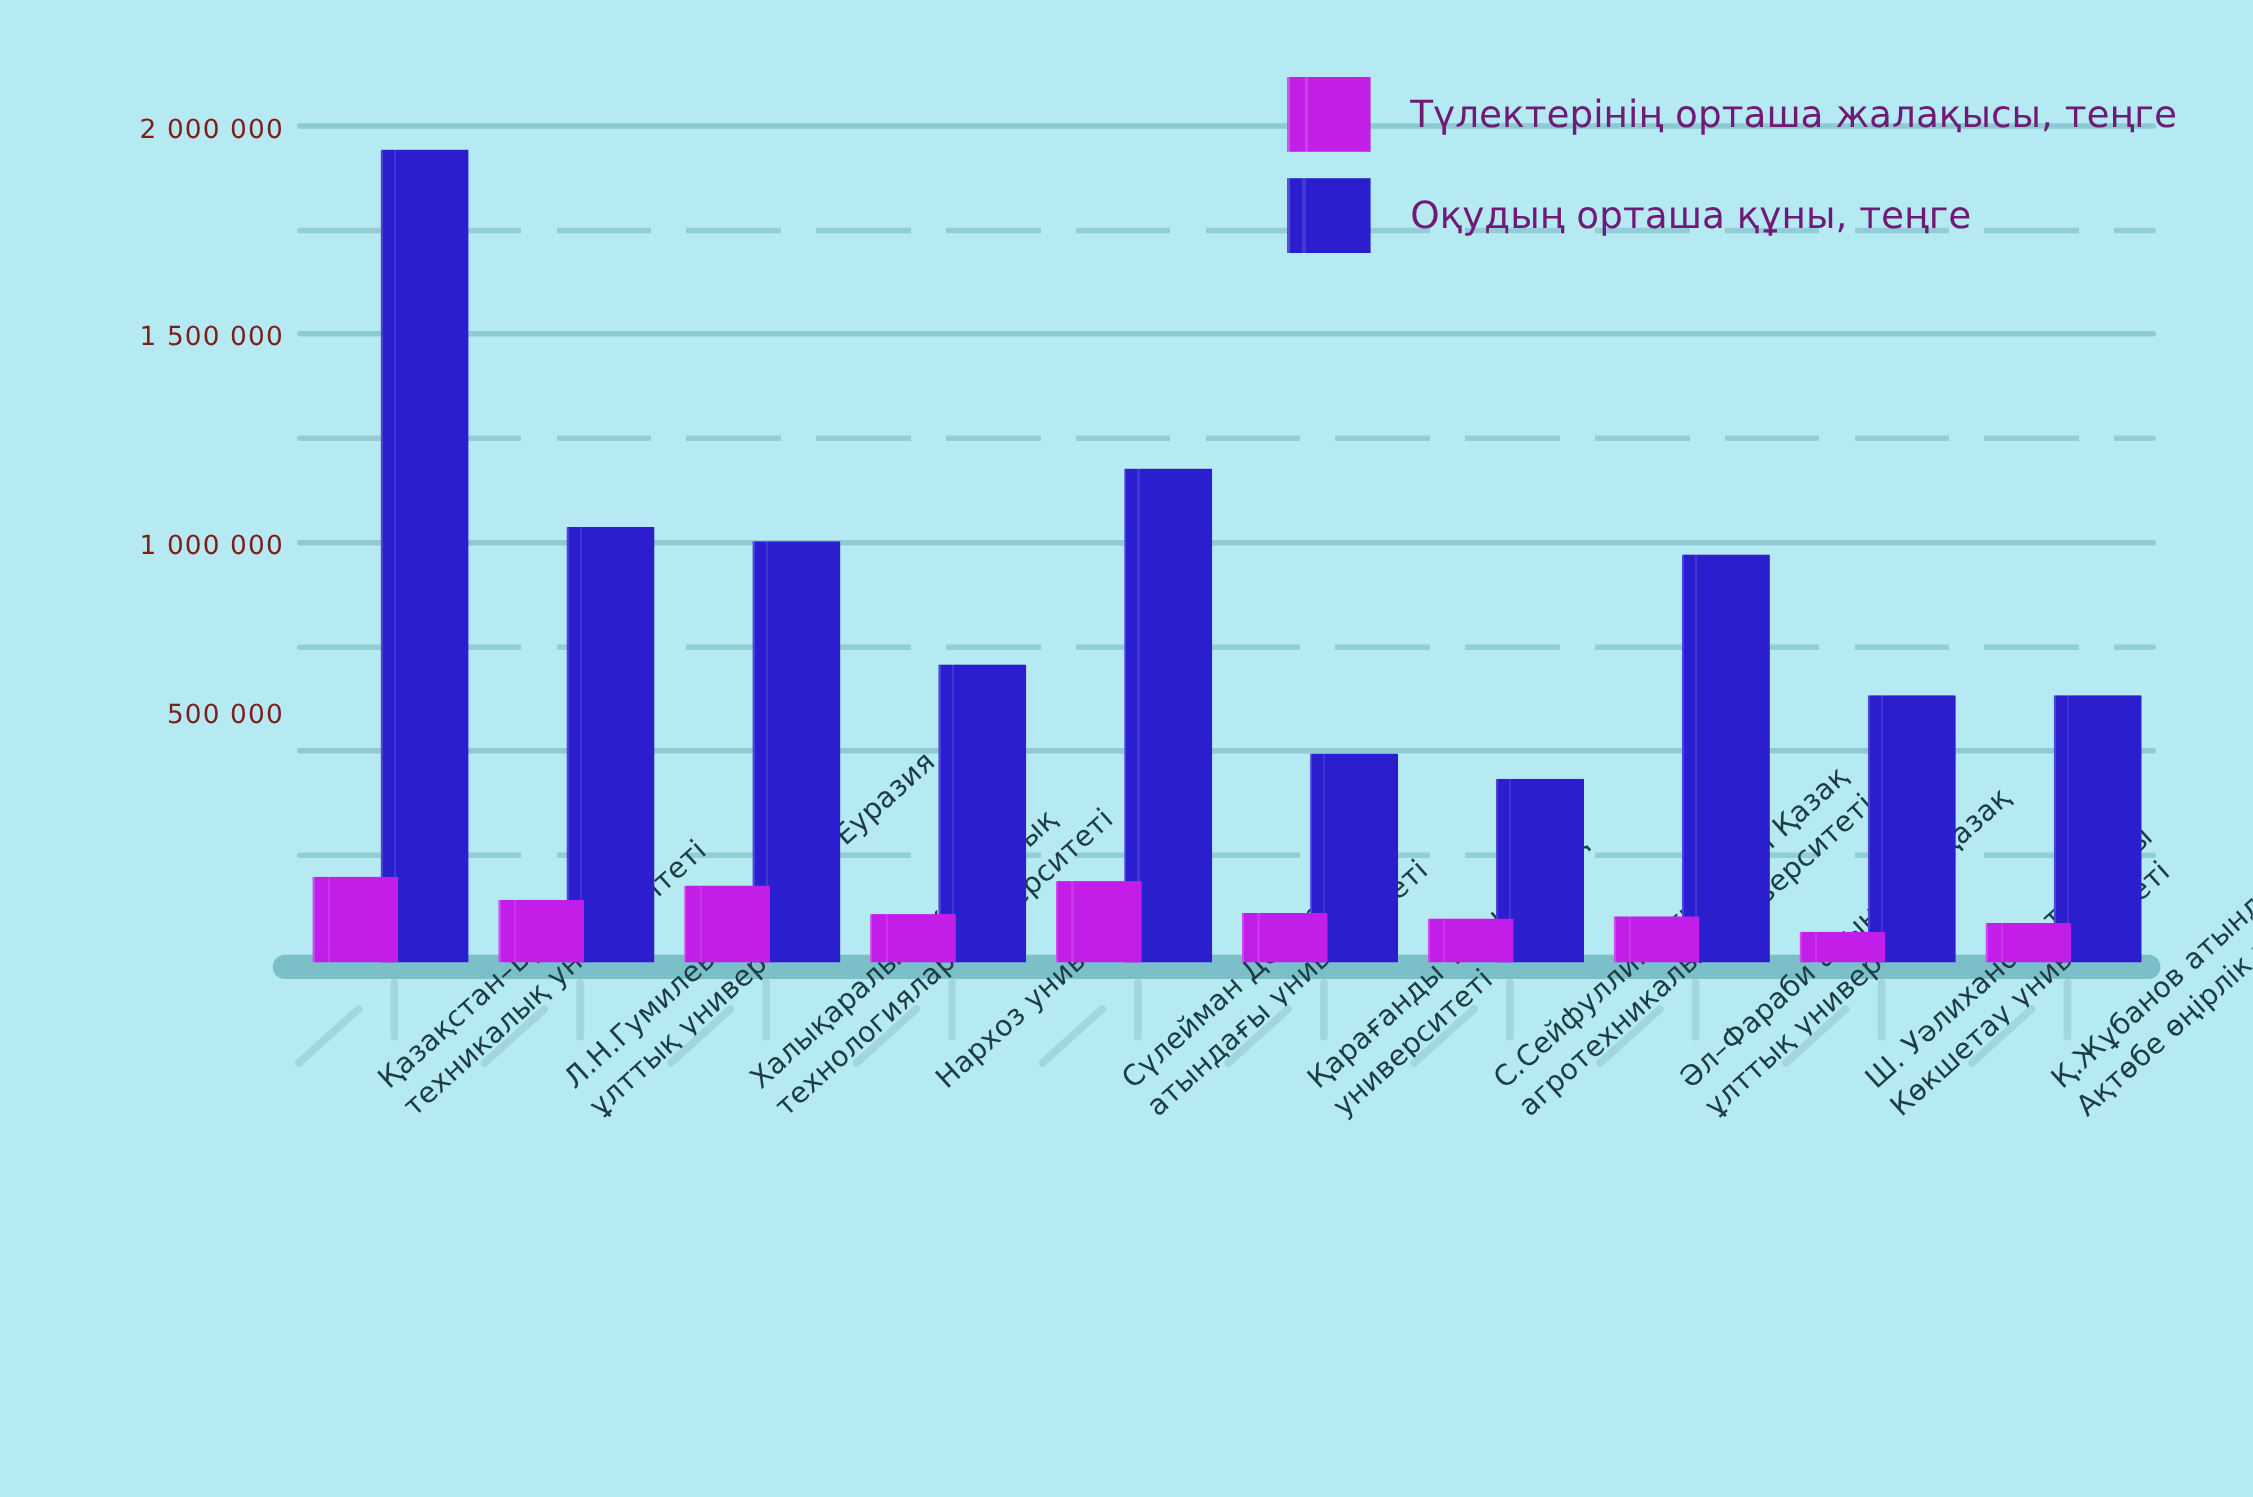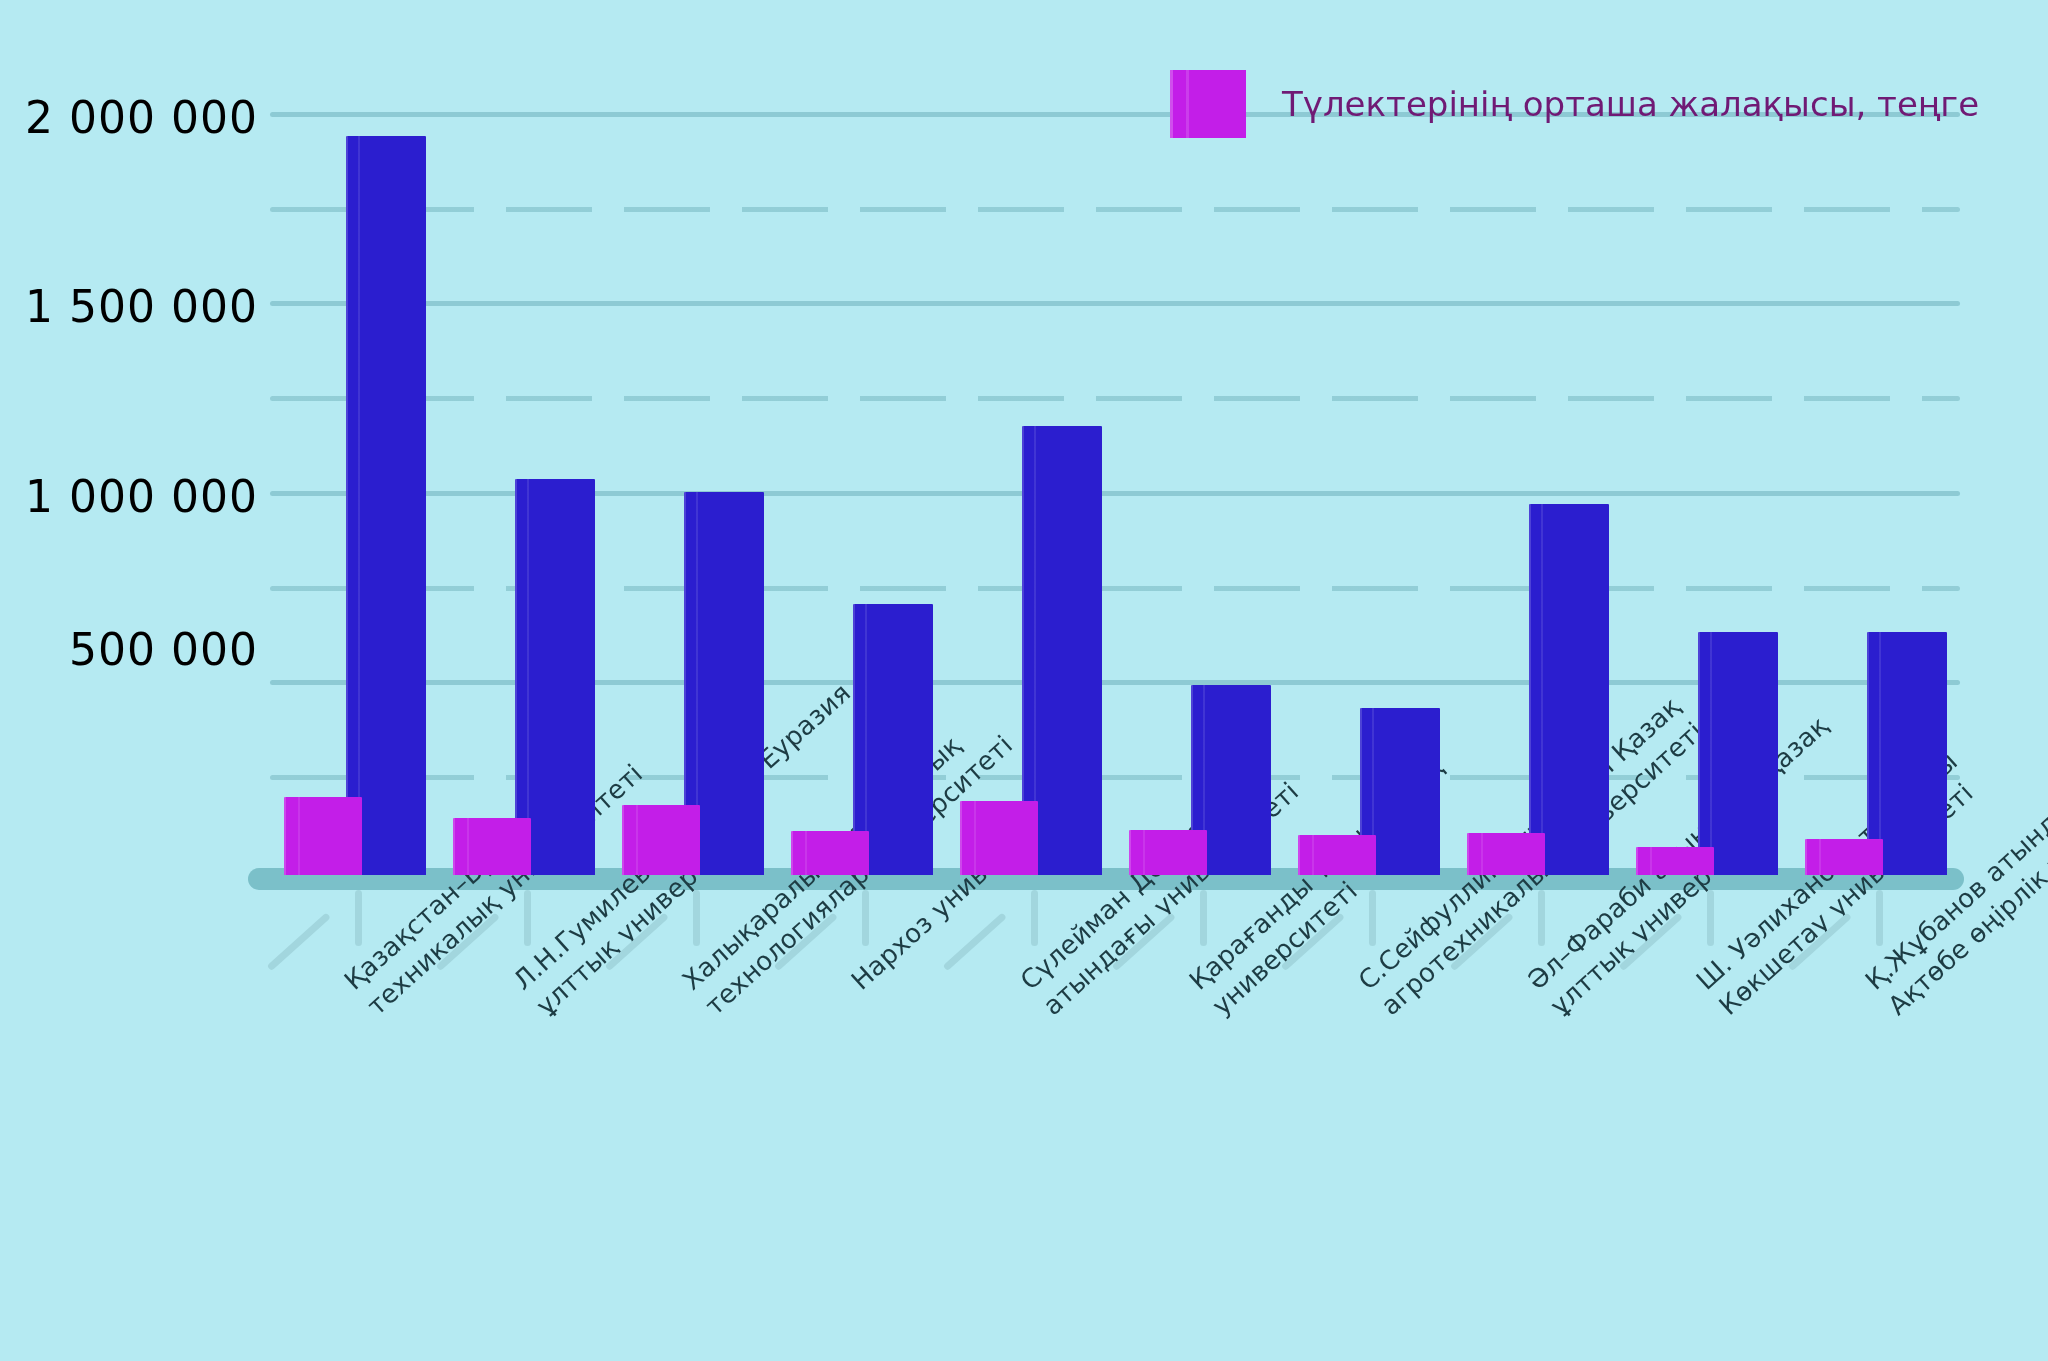--- a/index.html
+++ b/index.html
@@ -42,22 +42,22 @@
     background-image: repeating-linear-gradient(to right,
        #8cc9d2 0 86px, transparent 86px 118px);
   }
 
   
   .ytick {
     position: absolute;
     right: 0;
     transform: translateY(-50%);
     font-family: "DejaVu Sans", sans-serif;
-    font-size: 44px;
-    color: #000000;
+    font-size: 24px;
+    color: #7f1d1d;
     letter-spacing: 1px;
     white-space: nowrap;
   }
   #ylabels {
     position: absolute;
     left: 0px;
     top: 60px;
     width: 258px;
     height: 815px;
   }
@@ -299,15 +299,19 @@
         <div>Қ.Жұбанов атындағы</div>
         <div>Ақтөбе өңірлік университеті</div>
       </div>
     </div>
 
   <div id="legend">
     <div class="legend-row">
       <span class="legend-swatch salary"></span>
       <span class="legend-label">Түлектерінің орташа жалақысы, теңге</span>
     </div>
+    <div class="legend-row">
+      <span class="legend-swatch cost"></span>
+      <span class="legend-label">Оқудың орташа құны, теңге</span>
+    </div>
   </div>
 
 </div>
 
 </body></html>

